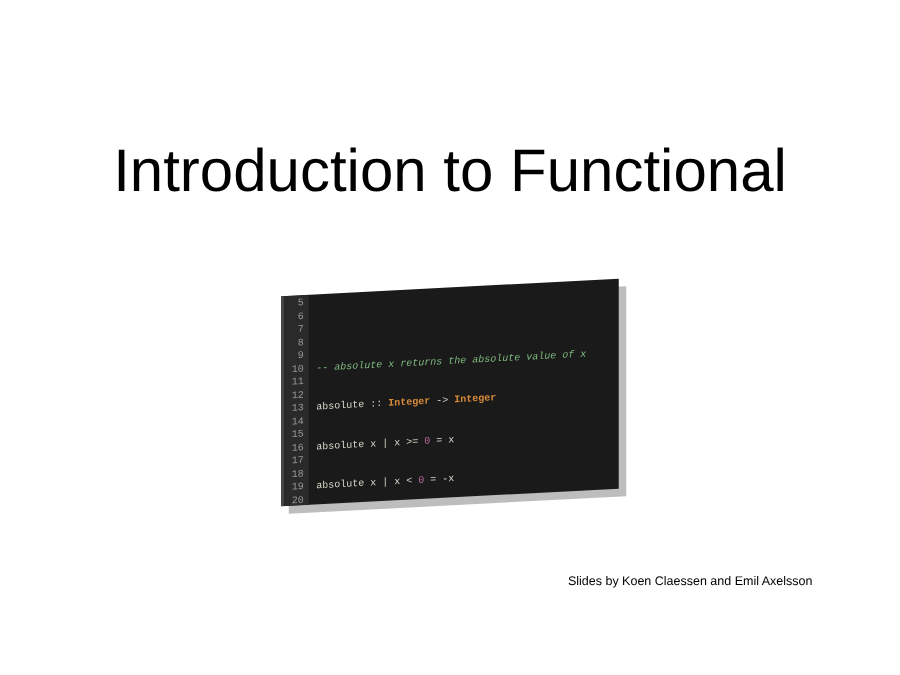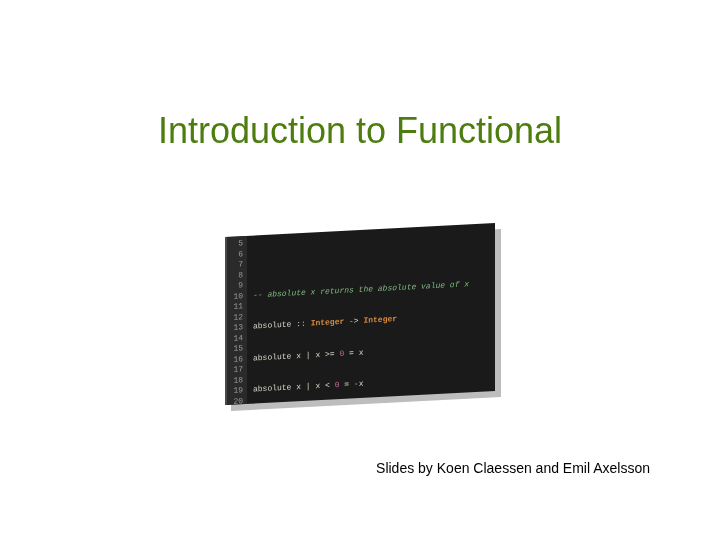--- a/index.html
+++ b/index.html
@@ -10,23 +10,23 @@
       font-family: Arial, Helvetica, sans-serif;
       position: relative;
       overflow: hidden;
     }
     .title {
       position: absolute;
       top: 108px;
       left: 0;
       right: 0;
       text-align: center;
-      font-size: 36px;
+      font-size: 48px;
       font-weight: 400;
-      color: #4d7c0f;
+      color: #000000;
       line-height: 1.25;
     }
     .code-wrap {
       position: absolute;
       top: 230px;
       left: 50%;
       transform: translateX(-50%);
       width: 270px;
     }
     .code-shadow {
@@ -67,21 +67,21 @@
     .code div { height: 10.5px; }
     .cm { color: #7fb87f; font-style: italic; }
     .fn { color: #d6d6c8; }
     .op { color: #d6d6c8; }
     .ty { color: #d88b3a; font-weight: bold; }
     .nu { color: #c06aa0; }
     .credits {
       position: absolute;
       top: 460px;
       right: 70px;
-      font-size: 14px;
+      font-size: 10px;
       color: #000;
     }
   </style>
 </head>
 <body>
 
 <div class="title">
   <span>Introduction to Functional</span><br>
 </div>
 

